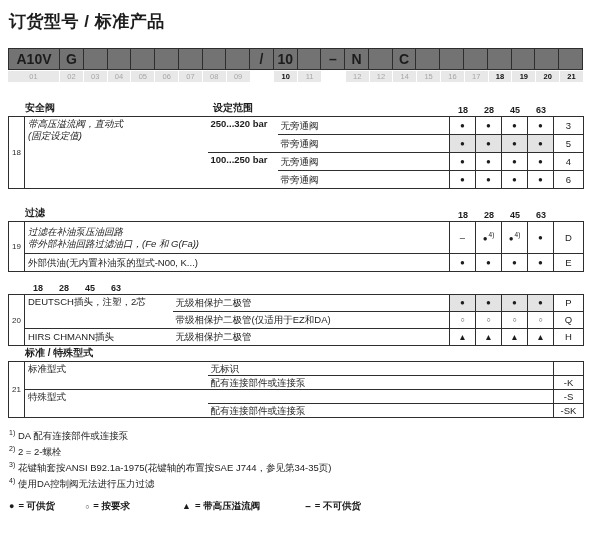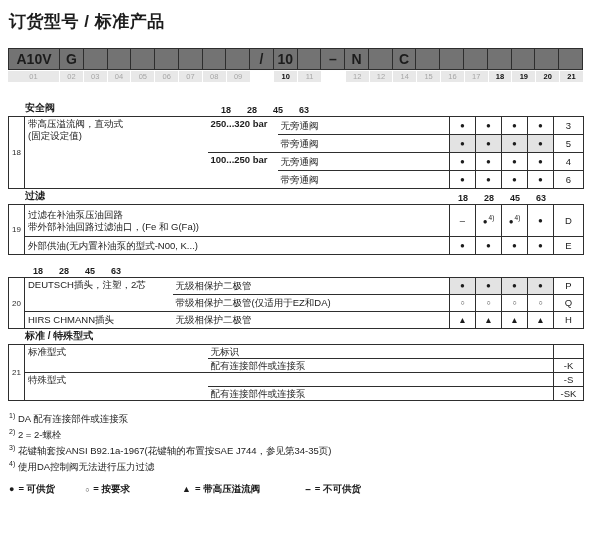--- a/index.html
+++ b/index.html
@@ -46,23 +46,23 @@
   td.codecell{border:1px solid #2e2e2e;text-align:center;padding:0;font-size:9.5px;}
   td.pref{background:#e3e3e3;}
   tr.h16>td{height:16px;}
   tr.h17>td{height:17px;}
   tr.h30>td{height:31px;}
   tr.h13>td{height:13px;}
   sup.note{font-size:6.5px;margin-left:1px;}
   .mk-circ{font-size:7px;font-weight:bold;}
   .mk-tri{font-size:8.5px;}
   .mk-dash{font-size:9.5px;}
-  .twoline div{white-space:nowrap;}
-
-  .gap18{margin-top:19px;} .gap7{margin-top:0;} .gap11{margin-top:11px;} .gap15{}
+  .twoline div{white-space:nowrap;font-style:italic;}
+
+  .gap18{margin-top:19px;} .gap7{margin-top:17px;} .gap11{margin-top:11px;} .gap15{}
 
   
   .fnotes{margin-top:8px;margin-left:1px;}
   .fn{font-size:9.5px;line-height:13px;}
   .fn sup{font-size:7px;}
   .legend{display:flex;align-items:center;margin-top:9px;margin-left:1px;font-size:9.5px;font-weight:bold;}
   .legend .li{display:flex;align-items:center;}
   .legend .ls{display:inline-block;text-align:center;margin-right:4px;}
   .ls.dot{font-size:9px;} .ls.circ{font-size:7px;} .ls.tri{font-size:9px;} .ls.dash{font-size:10px;}
   .m30{margin-left:30px;} .m52{margin-left:52px;} .m45{margin-left:45px;}
@@ -121,20 +121,21 @@
     <div class="lcell">17</div>
     <div class="lcell em">18</div>
     <div class="lcell em">19</div>
     <div class="lcell em">20</div>
     <div class="lcell em">21</div>
   </div>
 
   <div class="gap18">
     <div class="sechead">
       <span class="st fixed">安全阀</span>
+      <span class="sub">设定范围</span>
       <span class="colnum">18</span>
       <span class="colnum">28</span>
       <span class="colnum">45</span>
       <span class="colnum">63</span>
       <span class="codespace"></span>
     </div>
     <div class="secrow">
       <div class="numbox">18</div>
       <table>
         <colgroup>
@@ -320,21 +321,21 @@
           <td class="codecell">-SK</td>
         </tr>
       </tbody>
         </table>
     </div>
   </div>
 
   <div class="fnotes">
     <div class="fn"><sup>1)</sup> <span>DA 配有连接部件或连接泵</span></div>
     <div class="fn"><sup>2)</sup> <span>2 = 2-螺栓</span></div>
-    <div class="fn"><sup>3)</sup> <span>花键轴套按ANSI B92.1a-1967(花键轴的布置按SAE J744，参见第34-35页)</span></div>
+    <div class="fn"><sup>3)</sup> <span>花键轴套按ANSI B92.1a-1975(花键轴的布置按SAE J744，参见第34-35页)</span></div>
     <div class="fn"><sup>4)</sup> <span>使用DA控制阀无法进行压力过滤</span></div>
   </div>
 
   <div class="legend">
     <span class="li">
         <span class="ls dot">●</span>
         <span>= 可供货</span>
       </span>
     <span class="li m30">
         <span class="ls circ">○</span>

